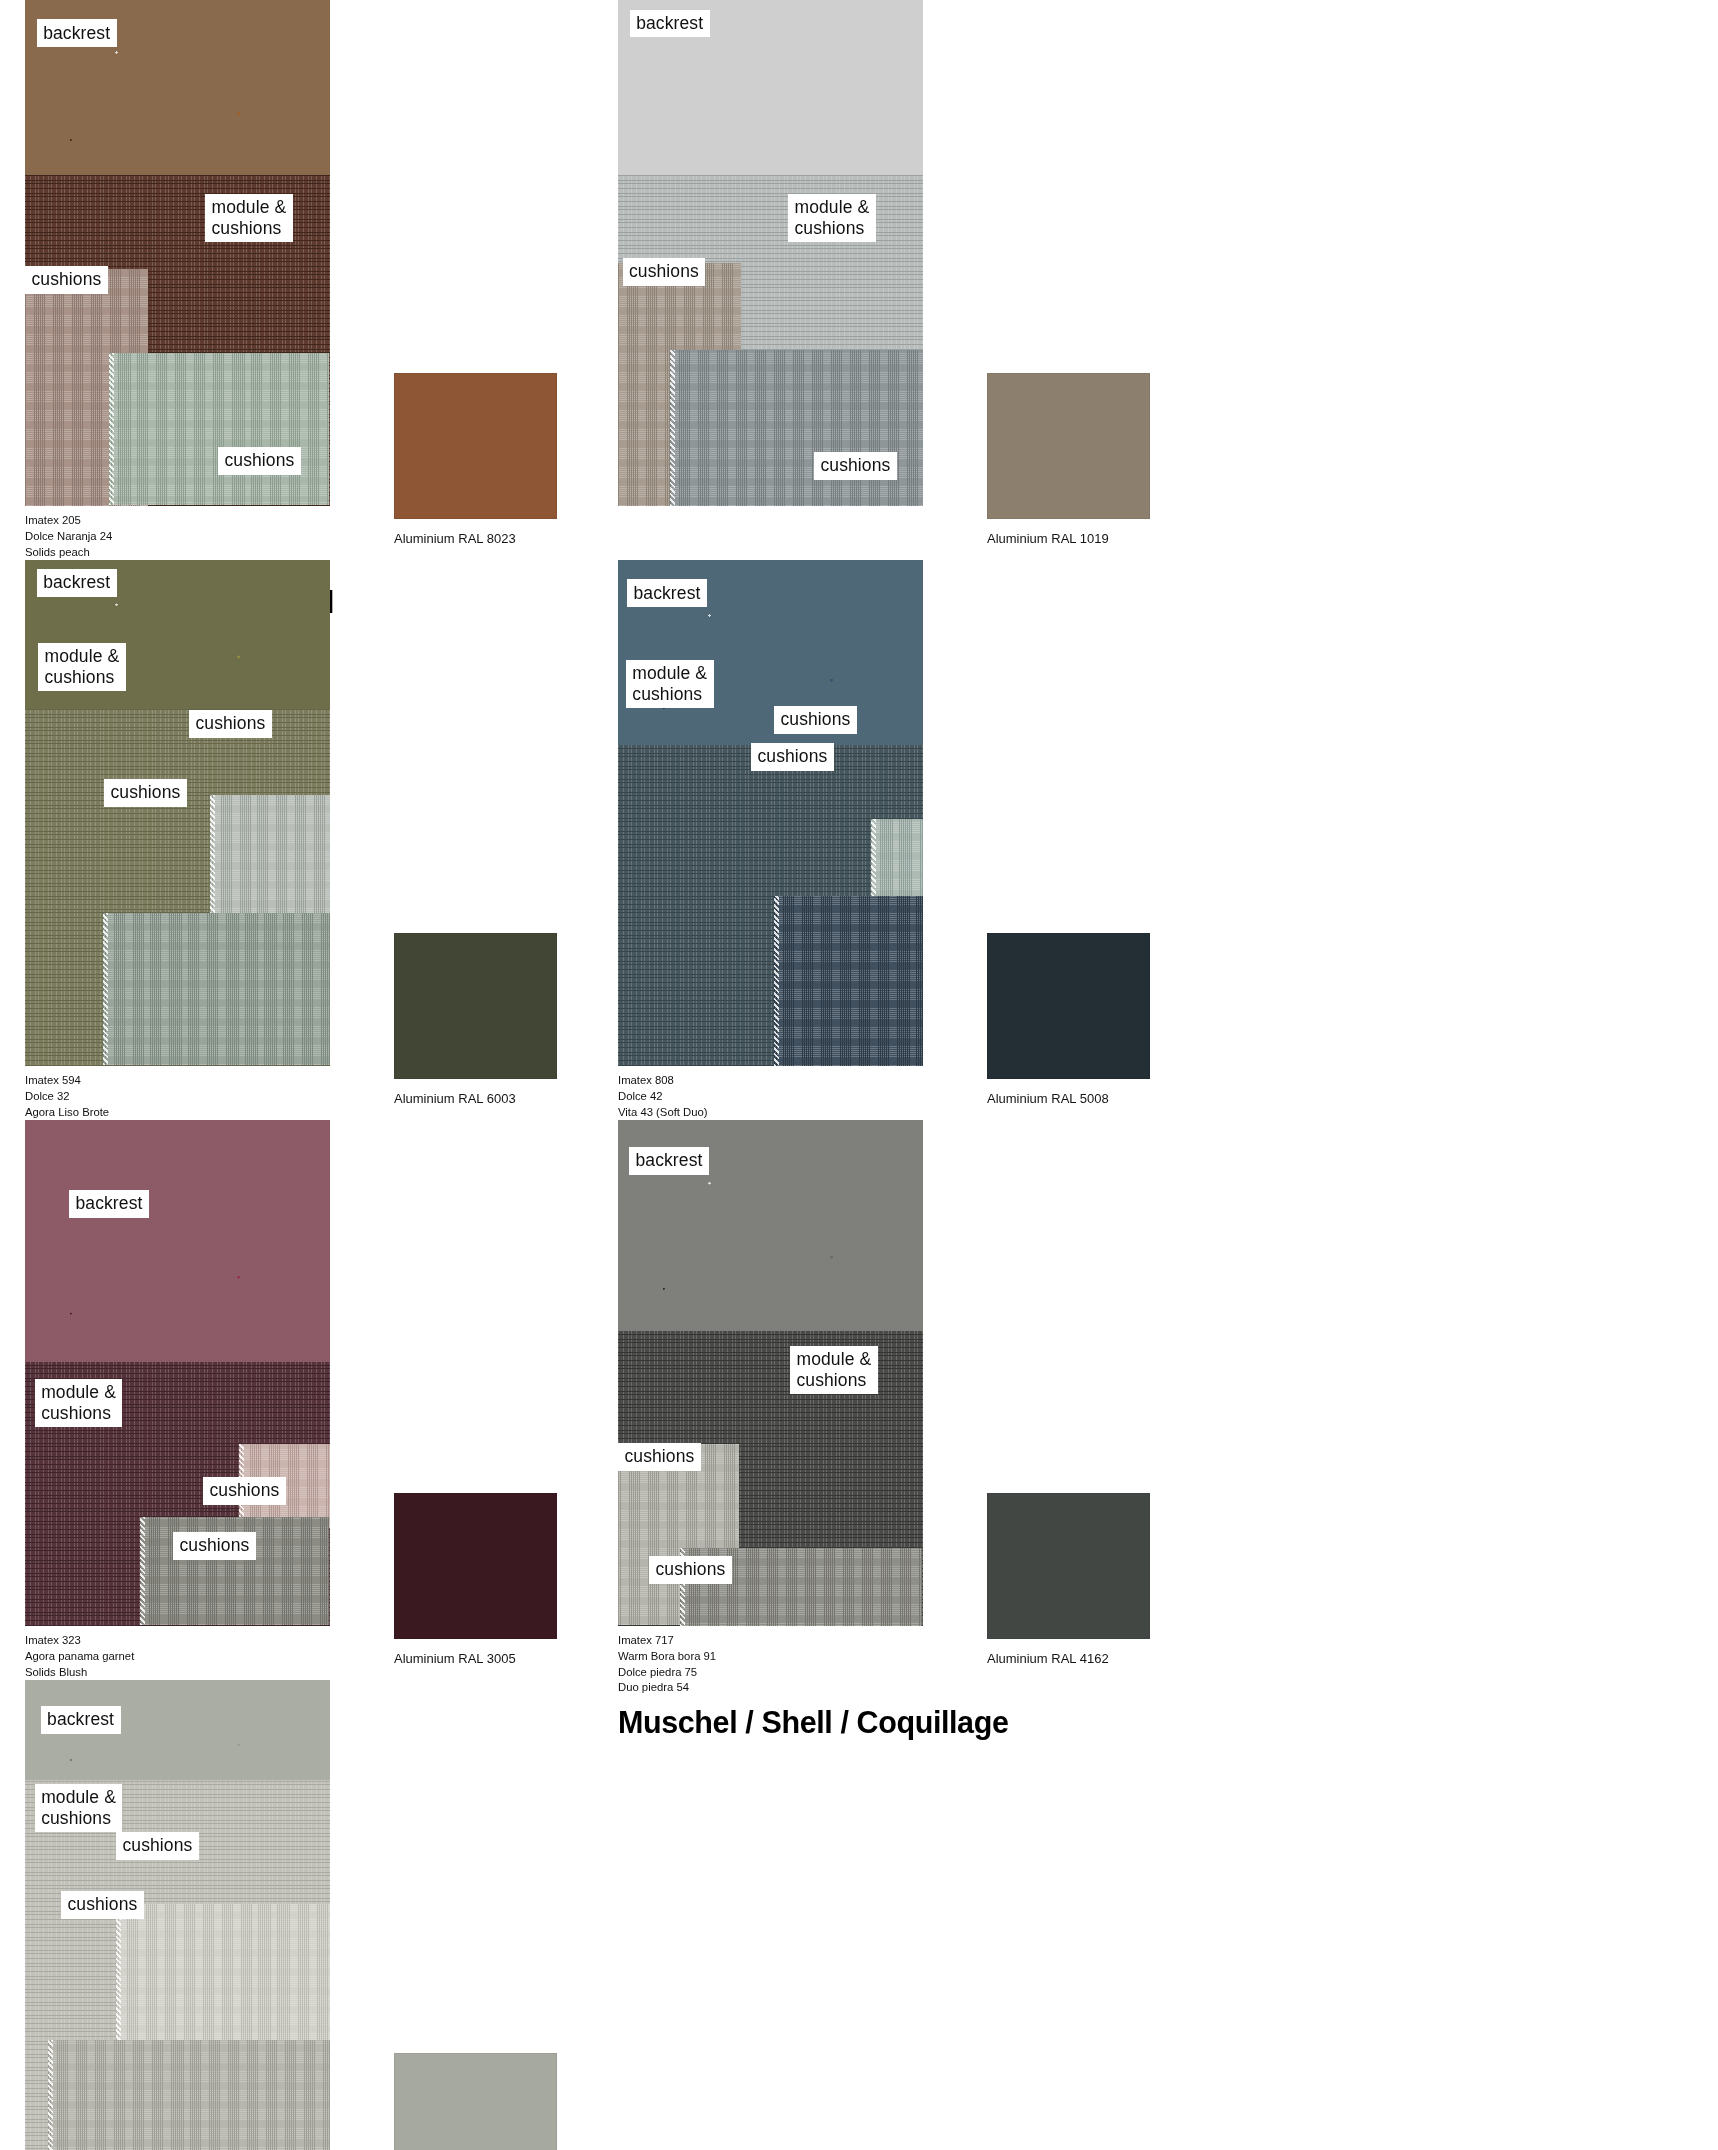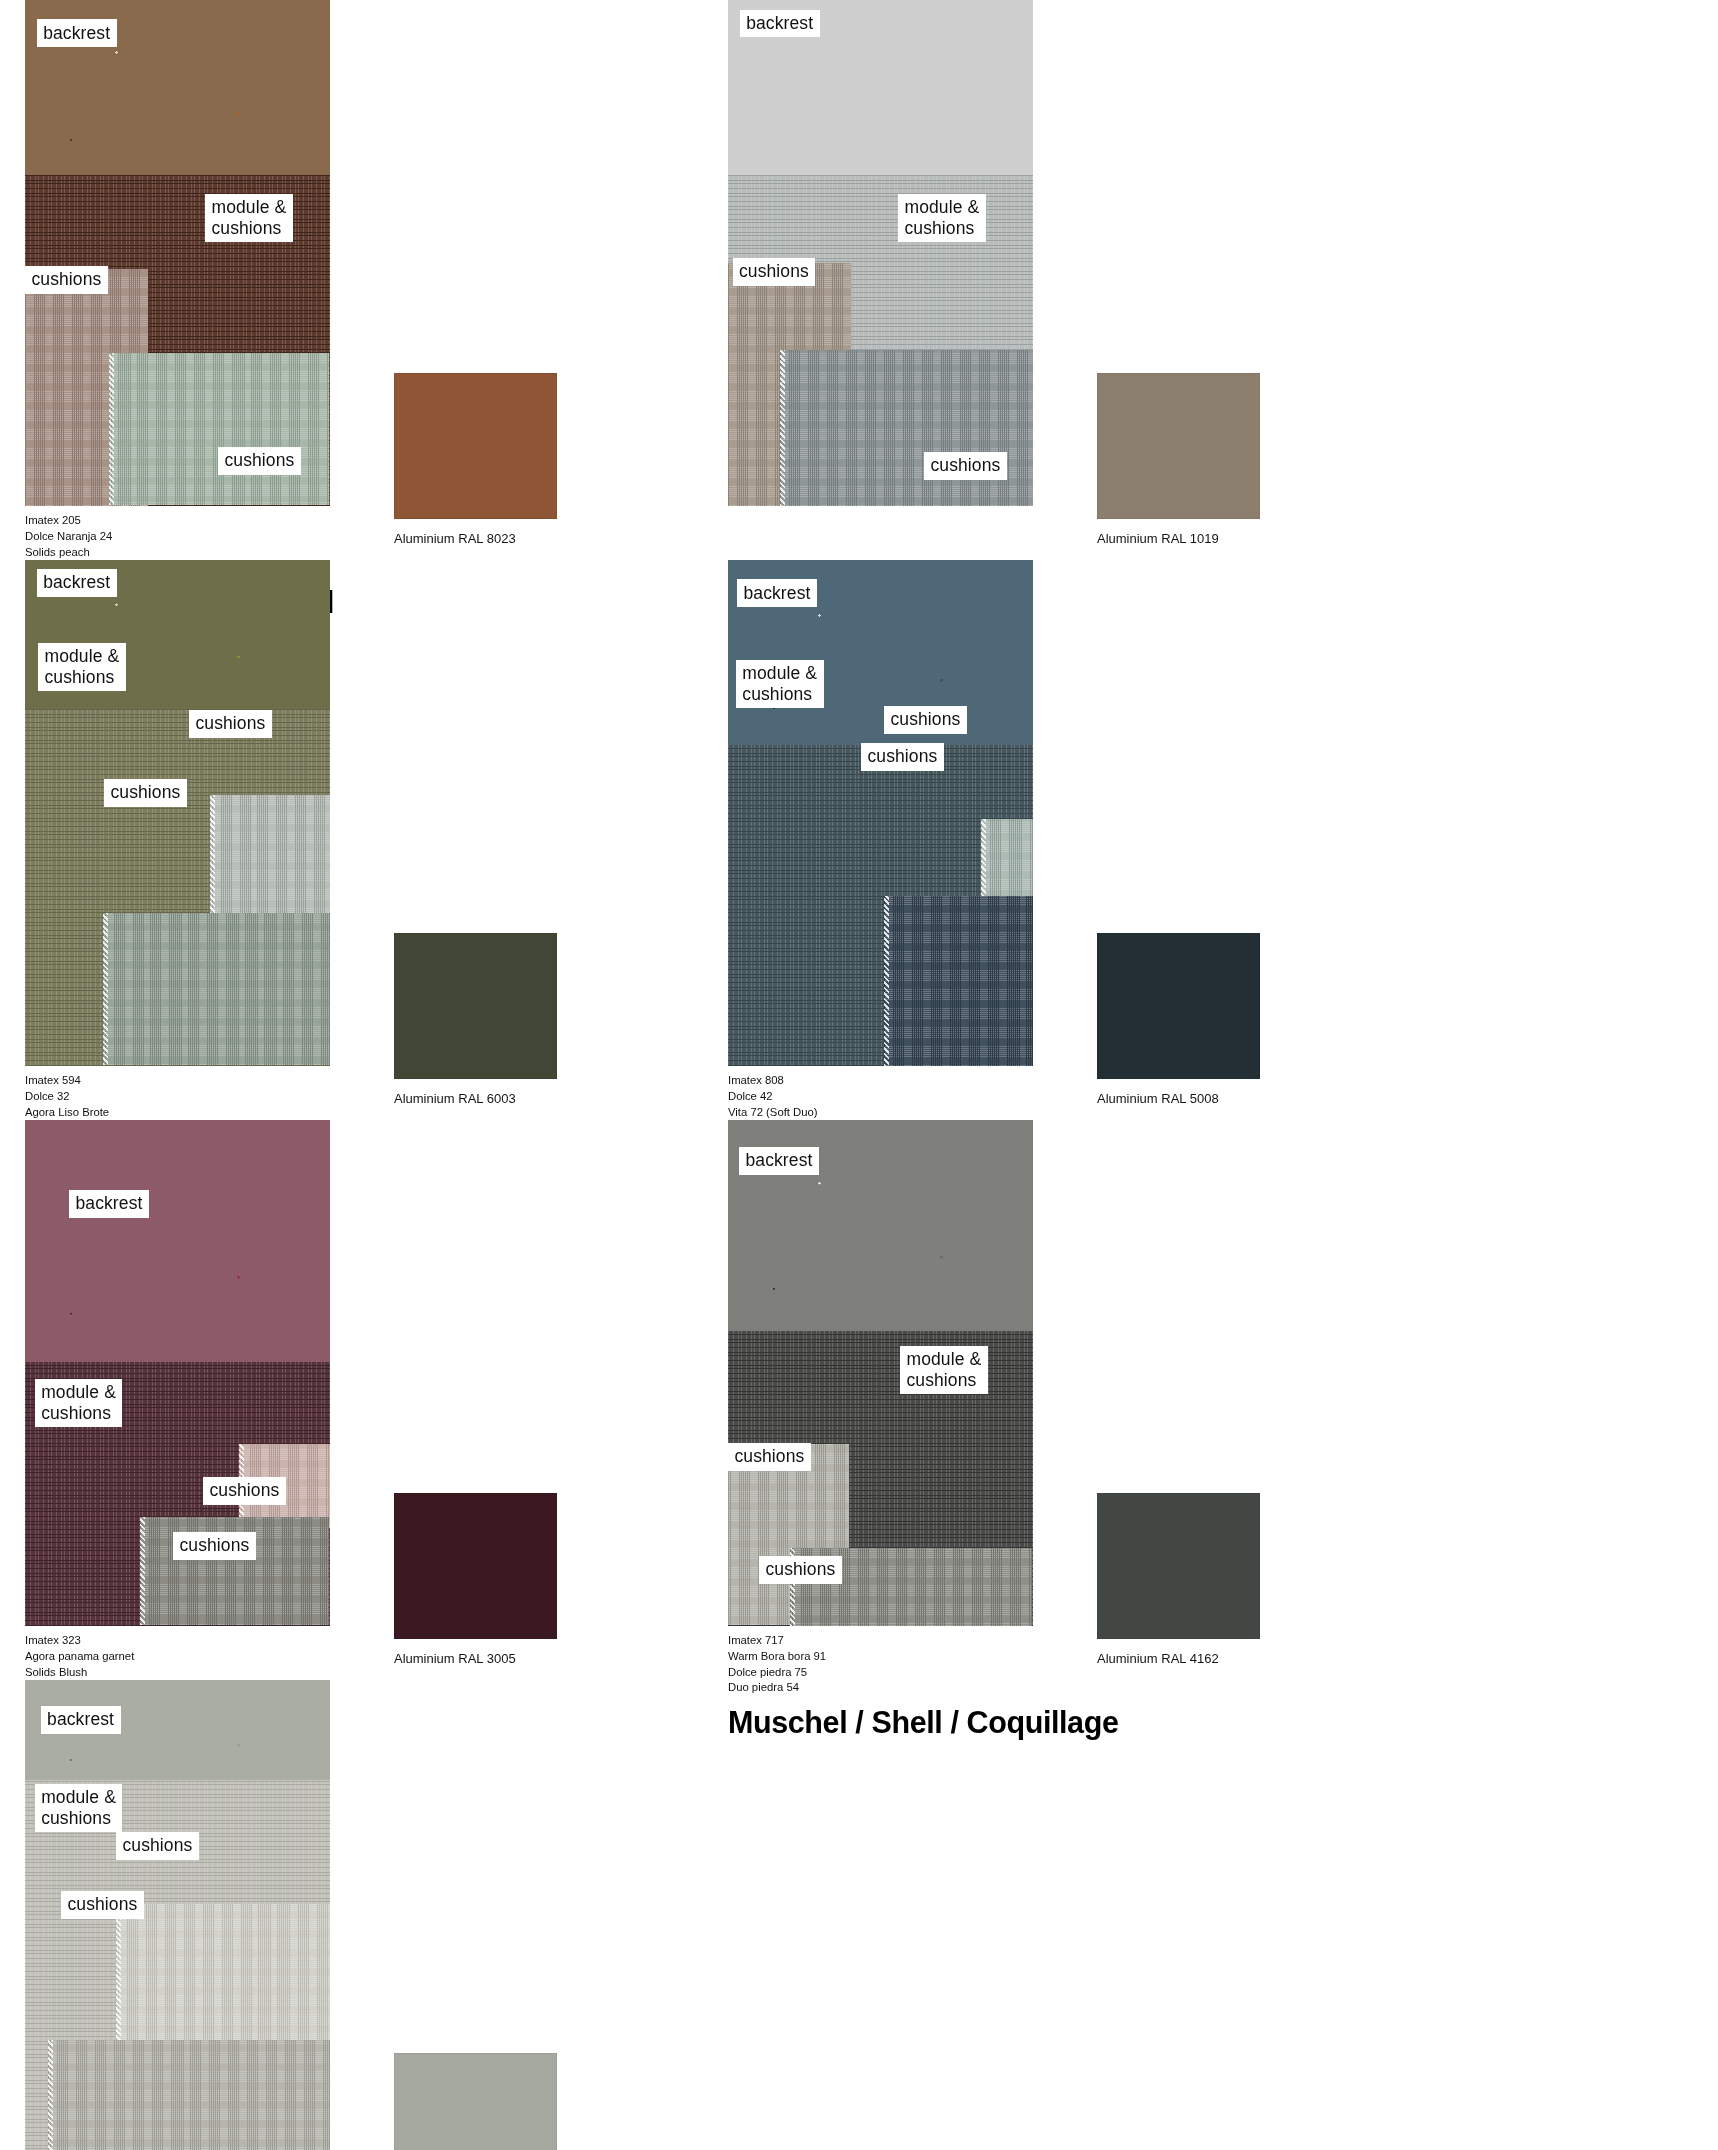--- a/index.html
+++ b/index.html
@@ -26,21 +26,21 @@
   
   .grid {
     position: absolute;
     left: 25px;
     top: 0px;
     width: 1672px;
     display: flex;
     flex-wrap: wrap;
   }
   .panel {
-    width: 703px;
+    width: 593px;
     margin-right: 0px;
     margin-bottom: 48px;
     position: relative;
   }
 
   .panel-top {
     display: flex;
     align-items: flex-start;
     height: 512px;
   }
@@ -283,21 +283,21 @@
             <div class="callout" style="left: 133px; top: 183px;">cushions</div>
           </div>
           <div class="ral-block">
             <div class="ral-swatch" style="background: rgb(35, 47, 53);"></div>
             <div class="ral-caption">Aluminium RAL 5008</div>
           </div>
         </div>
         <div class="fab-list">
           <div>Imatex  808</div>
           <div>Dolce 42</div>
-          <div>Vita 72 (Soft Duo)</div>
+          <div>Vita 43 (Soft Duo)</div>
           <div>Bora Bora 47</div>
         </div>
         <div class="panel-title">Blau / Blue / Bleu</div>
       </div>
       <div class="panel">
         <div class="panel-top">
           <div class="montage">
             <div class="layer" style="left: 0px; top: 0px; width: 305px; height: 242px;">
               <div class="tex boucle" style="background: radial-gradient(circle at 30% 30%, rgb(215, 201, 203) 0px, rgb(215, 201, 203) 1px, rgba(0, 0, 0, 0) 1.4px), radial-gradient(circle at 70% 65%, rgb(145, 54, 79) 0px, rgb(145, 54, 79) 1.2px, rgba(0, 0, 0, 0) 1.6px), radial-gradient(circle at 15% 80%, rgb(67, 36, 44) 0px, rgb(67, 36, 44) 0.8px, rgba(0, 0, 0, 0) 1.2px), linear-gradient(rgb(140, 91, 103), rgb(140, 91, 103));"></div>
             </div>

